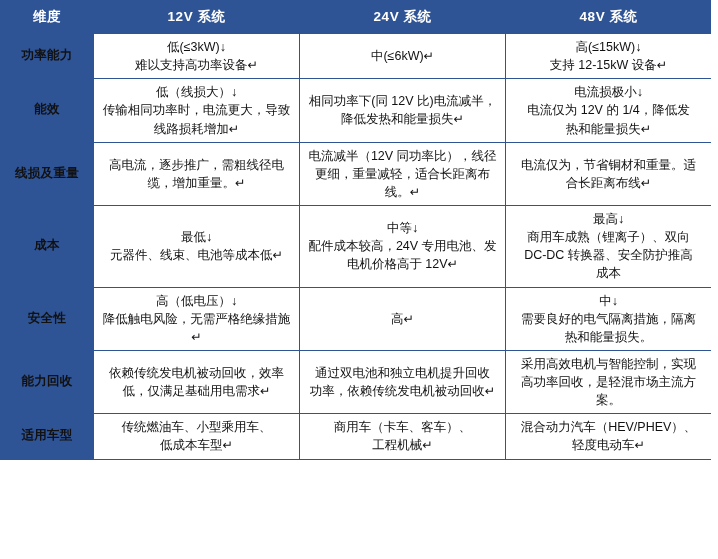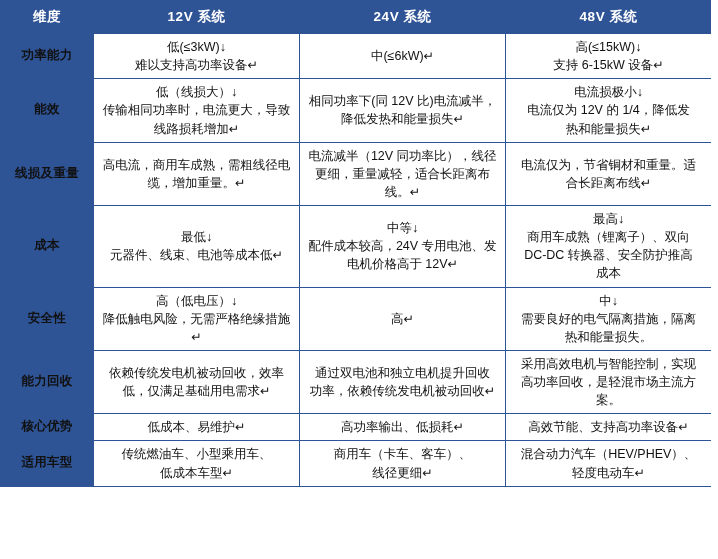--- a/index.html
+++ b/index.html
@@ -98,21 +98,21 @@
           <td class="rowhead">功率能力</td>
           <td class="cell">
             <span class="line">低(≤3kW)↓</span>
             <span class="line">难以支持高功率设备↵</span>
           </td>
           <td class="cell">
             <span class="line">中(≤6kW)↵</span>
           </td>
           <td class="cell">
             <span class="line">高(≤15kW)↓</span>
-            <span class="line">支持 6-15kW 设备↵</span>
+            <span class="line">支持 12-15kW 设备↵</span>
           </td>
         </tr>
         <tr>
           <td class="rowhead">能效</td>
           <td class="cell">
             <span class="line">低（线损大）↓</span>
             <span class="line">传输相同功率时，电流更大，导致</span>
             <span class="line">线路损耗增加↵</span>
           </td>
           <td class="cell">
@@ -121,21 +121,21 @@
           </td>
           <td class="cell">
             <span class="line">电流损极小↓</span>
             <span class="line">电流仅为 12V 的 1/4，降低发</span>
             <span class="line">热和能量损失↵</span>
           </td>
         </tr>
         <tr>
           <td class="rowhead">线损及重量</td>
           <td class="cell">
-            <span class="line">高电流，商用车成熟，需粗线径电</span>
+            <span class="line">高电流，逐步推广，需粗线径电</span>
             <span class="line">缆，增加重量。↵</span>
           </td>
           <td class="cell">
             <span class="line">电流减半（12V 同功率比），线径</span>
             <span class="line">更细，重量减轻，适合长距离布线。↵</span>
           </td>
           <td class="cell">
             <span class="line">电流仅为，节省铜材和重量。适</span>
             <span class="line">合长距离布线↵</span>
           </td>
@@ -183,40 +183,28 @@
             <span class="line">通过双电池和独立电机提升回收</span>
             <span class="line">功率，依赖传统发电机被动回收↵</span>
           </td>
           <td class="cell">
             <span class="line">采用高效电机与智能控制，实现</span>
             <span class="line">高功率回收，是轻混市场主流方</span>
             <span class="line">案。</span>
           </td>
         </tr>
         <tr>
-          <td class="rowhead">核心优势</td>
-          <td class="cell">
-            <span class="line">低成本、易维护↵</span>
-          </td>
-          <td class="cell">
-            <span class="line">高功率输出、低损耗↵</span>
-          </td>
-          <td class="cell">
-            <span class="line">高效节能、支持高功率设备↵</span>
-          </td>
-        </tr>
-        <tr>
           <td class="rowhead">适用车型</td>
           <td class="cell">
             <span class="line">传统燃油车、小型乘用车、</span>
             <span class="line">低成本车型↵</span>
           </td>
           <td class="cell">
             <span class="line">商用车（卡车、客车）、</span>
-            <span class="line">线径更细↵</span>
+            <span class="line">工程机械↵</span>
           </td>
           <td class="cell">
             <span class="line">混合动力汽车（HEV/PHEV）、</span>
             <span class="line">轻度电动车↵</span>
           </td>
         </tr>
       </tbody>
   </table>
   <div id="edge"></div>
 </div>

